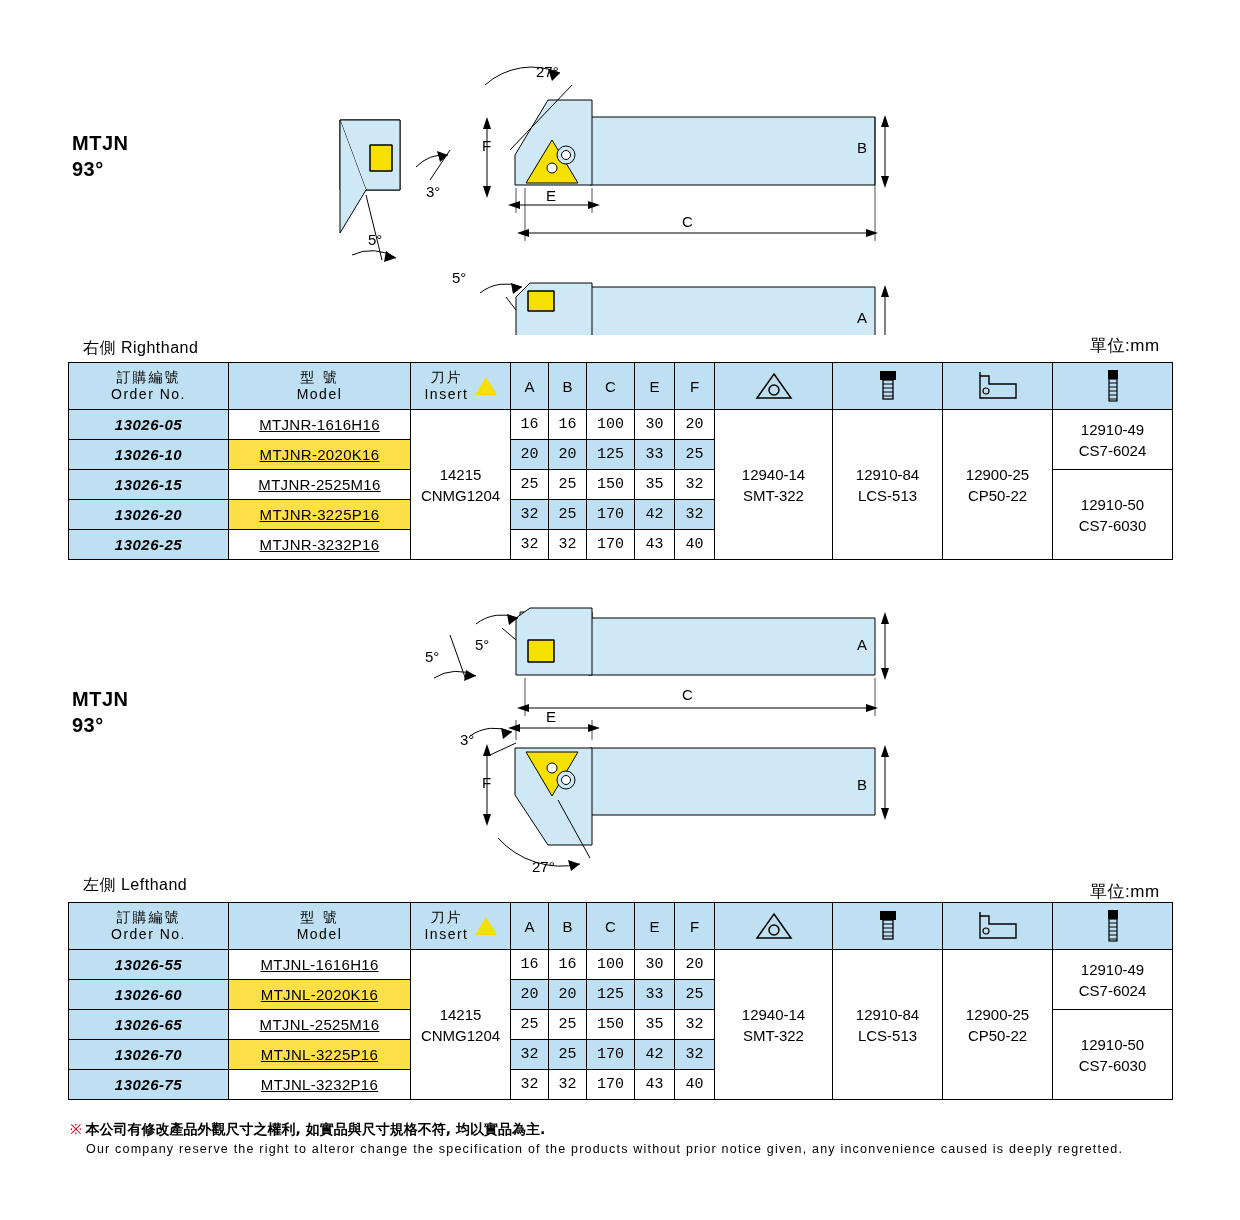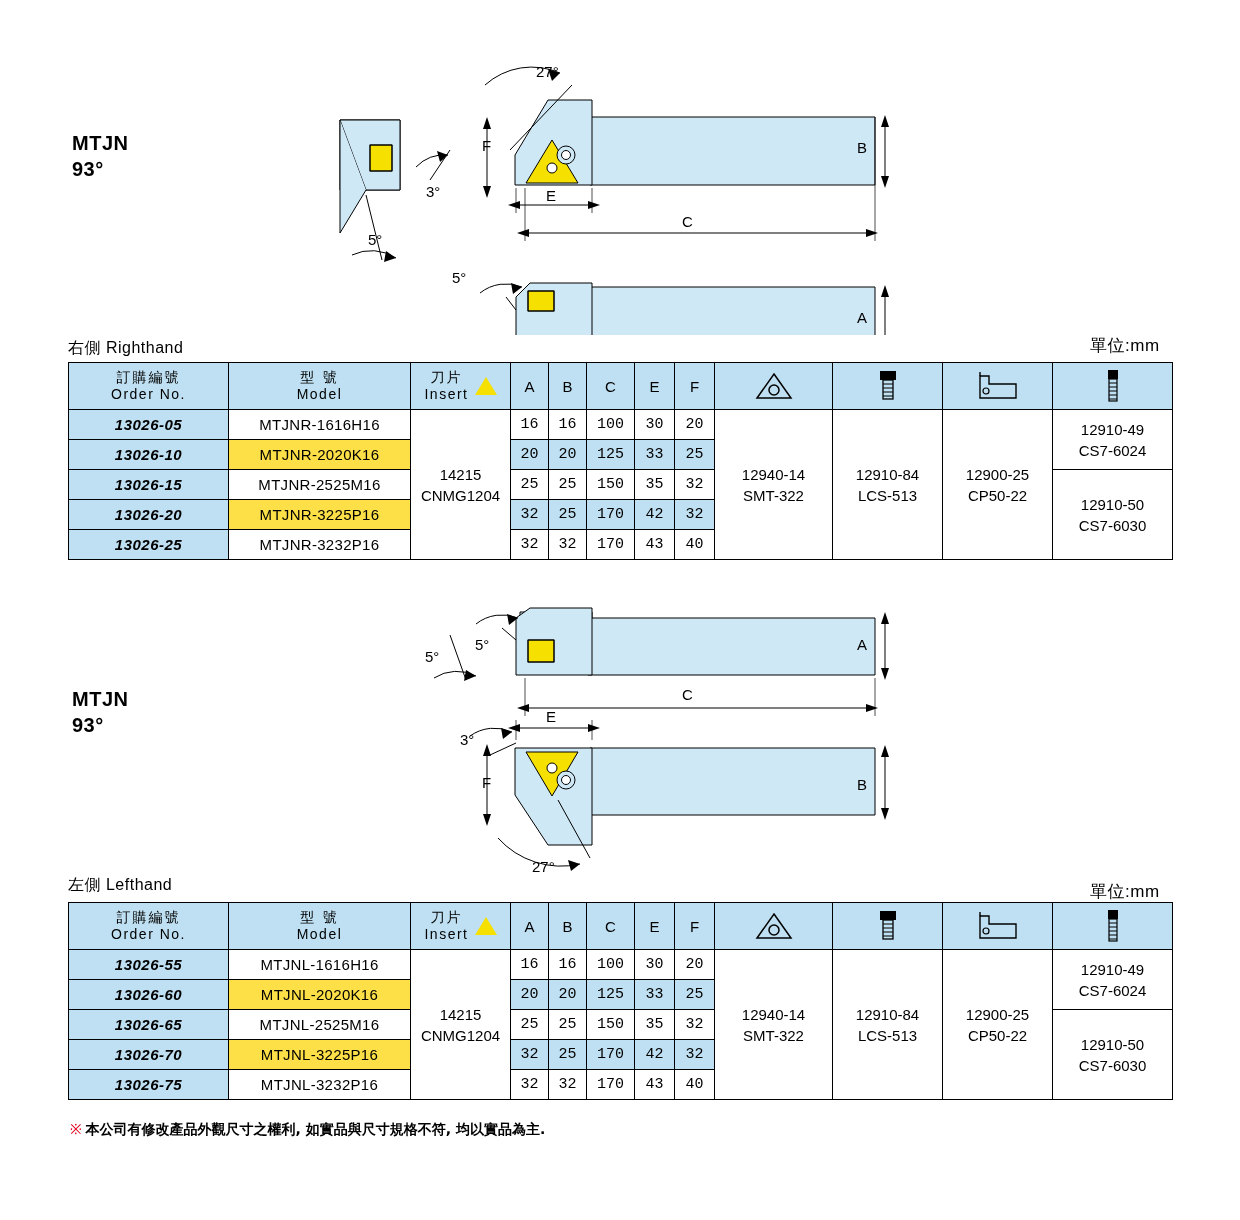--- a/index.html
+++ b/index.html
@@ -30,21 +30,21 @@
     letter-spacing: 0.5px;
   }
   .tool-title .ang { display:block; }
 
   
   .side-label {
     position: absolute;
     font-size: 16px;
     letter-spacing: 0.5px;
   }
-  .side-label .cn { font-family: "DejaVu Sans", sans-serif; }
+  .side-label .cn { font-family: "DejaVu Sans", sans-serif; margin-left: 15px; }
   .unit-label {
     position: absolute;
     font-size: 17px;
     letter-spacing: 0.5px;
   }
 
   
   table.spec {
     position: absolute;
     border-collapse: collapse;
@@ -80,20 +80,21 @@
     background: #bfe0f2;
     font-style: italic;
     font-weight: bold;
     font-size: 17px;
     letter-spacing: 0.5px;
     height: 29px;
   }
   td.model {
     font-size: 16px;
     letter-spacing: 0.3px;
+    text-decoration: underline;
   }
   td.model.hl { background: #fde047; }
   td.num { font-size: 15px; font-family: Liberation Mono, monospace; }
   td.num.hl { background: #bfe0f2; }
   td.insert, td.acc {
     font-size: 15px;
     line-height: 21px;
   }
   td.acc .sub { display:block; }
 
@@ -627,15 +628,16 @@
         <td class="num">170</td>
         <td class="num">43</td>
         <td class="num">40</td>
       </tr>
     </tbody>
   </table>
 
   <div class="footnote" style="left:70px; top:1118px; width:1110px;">
     <span class="mark">※</span>
     <span class="cn">本公司有修改產品外觀尺寸之權利, 如實品與尺寸規格不符, 均以實品為主.</span>
+    <span class="en">Our company reserve the right to alteror change the specification of the products without prior notice given, any inconvenience caused is deeply regretted.</span>
   </div>
 
 </div>
 
 </body></html>

